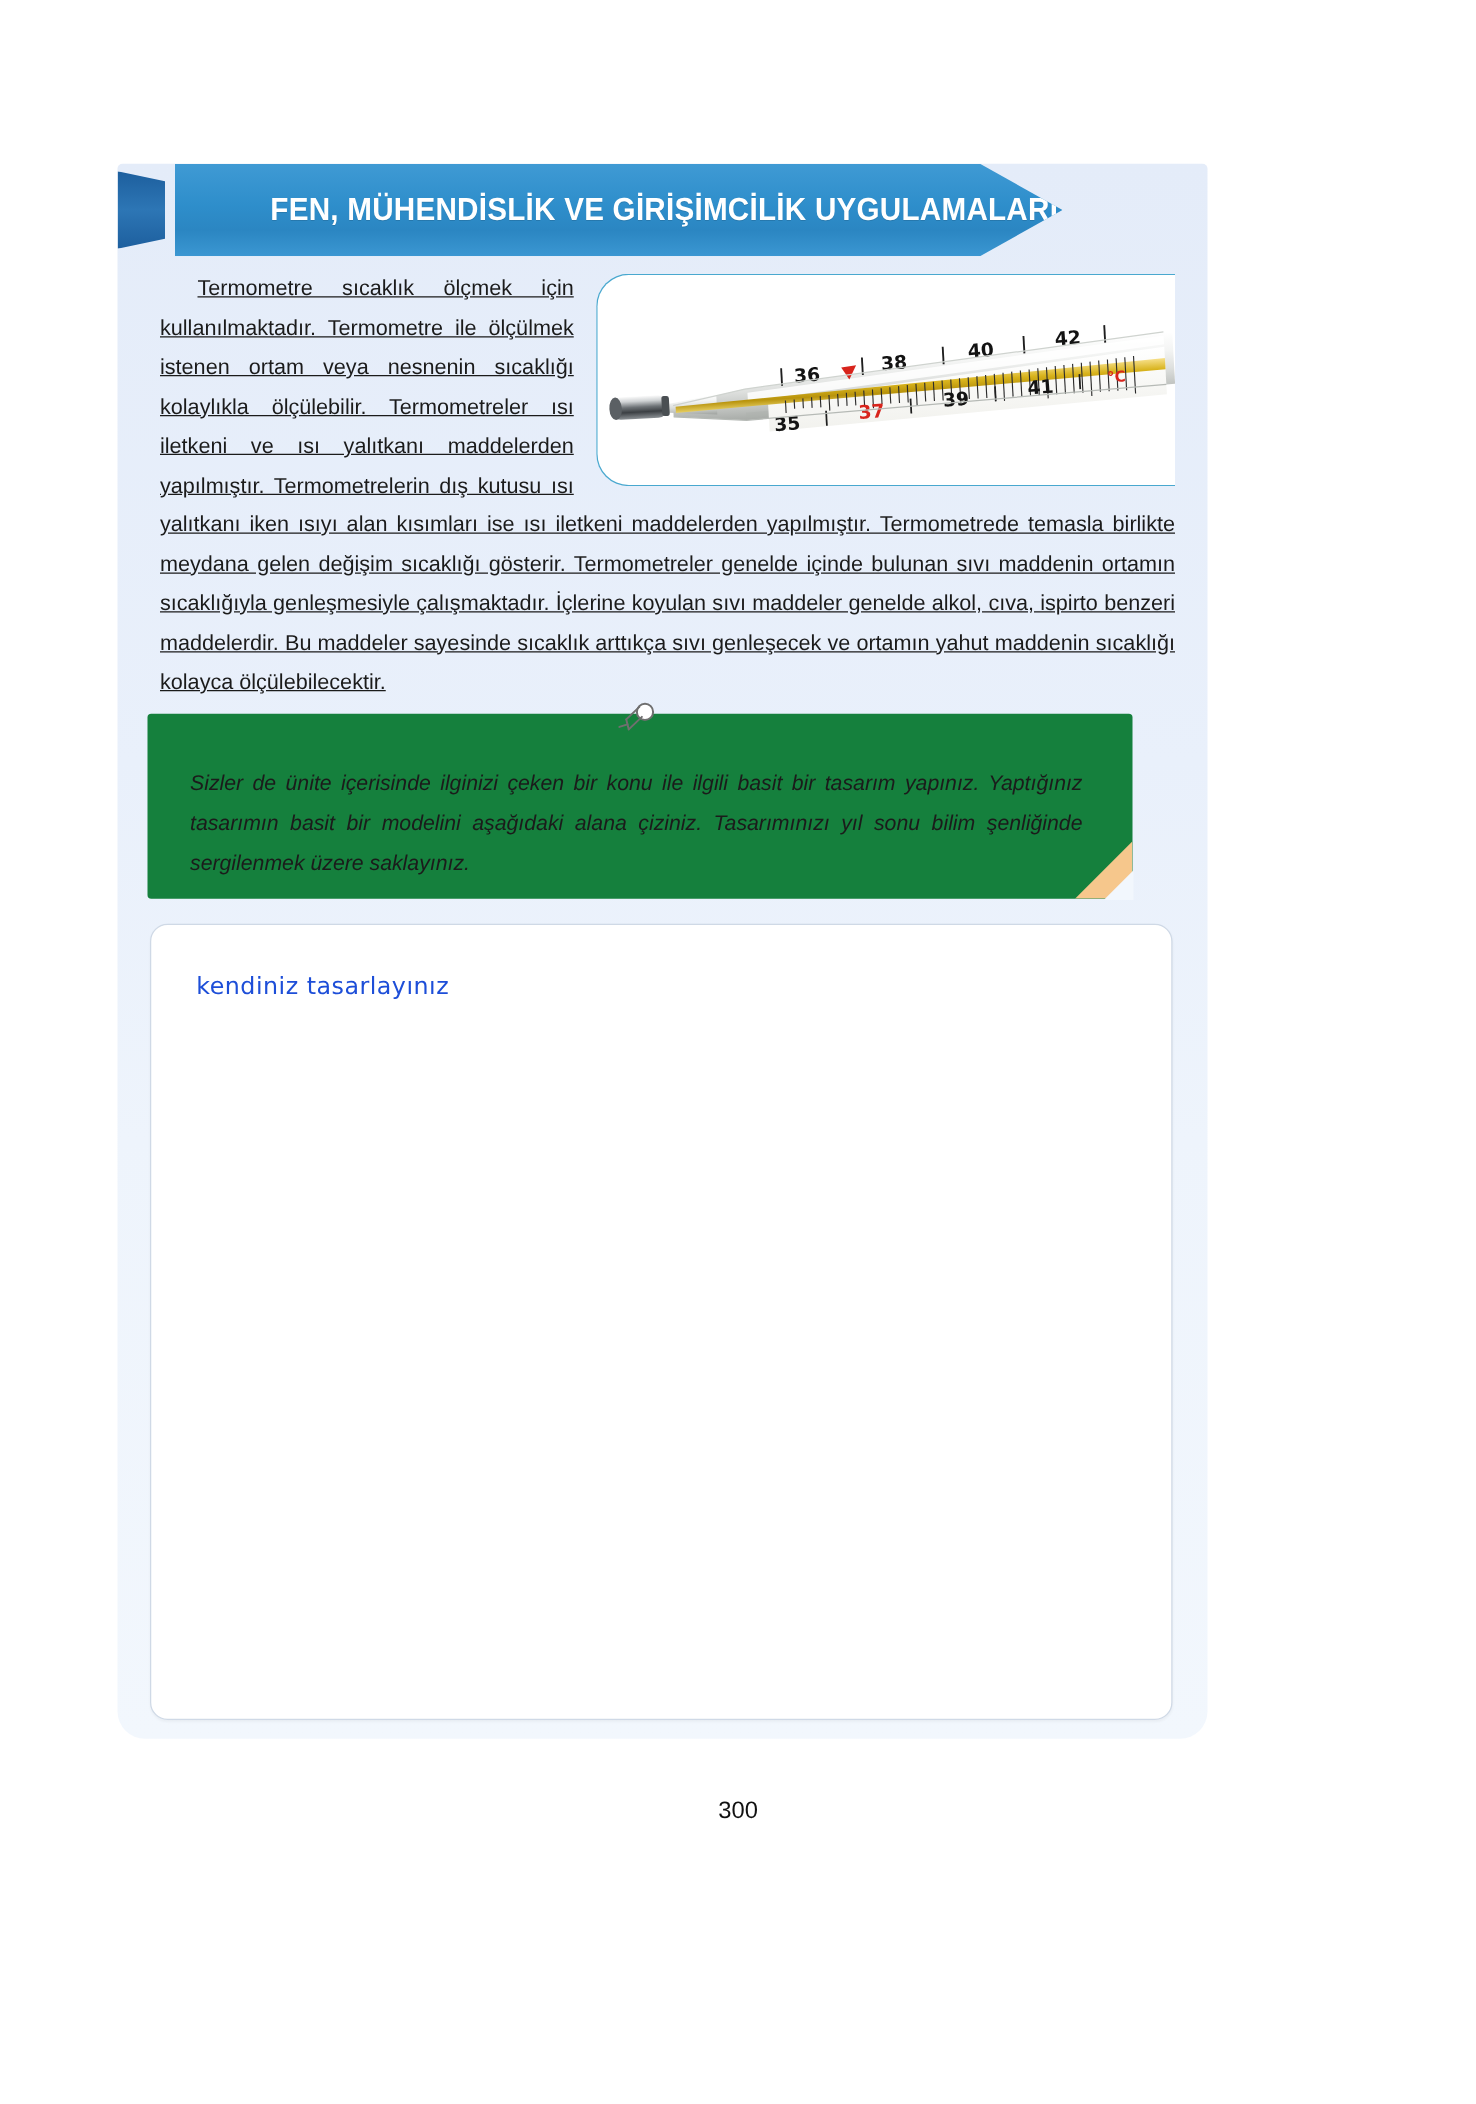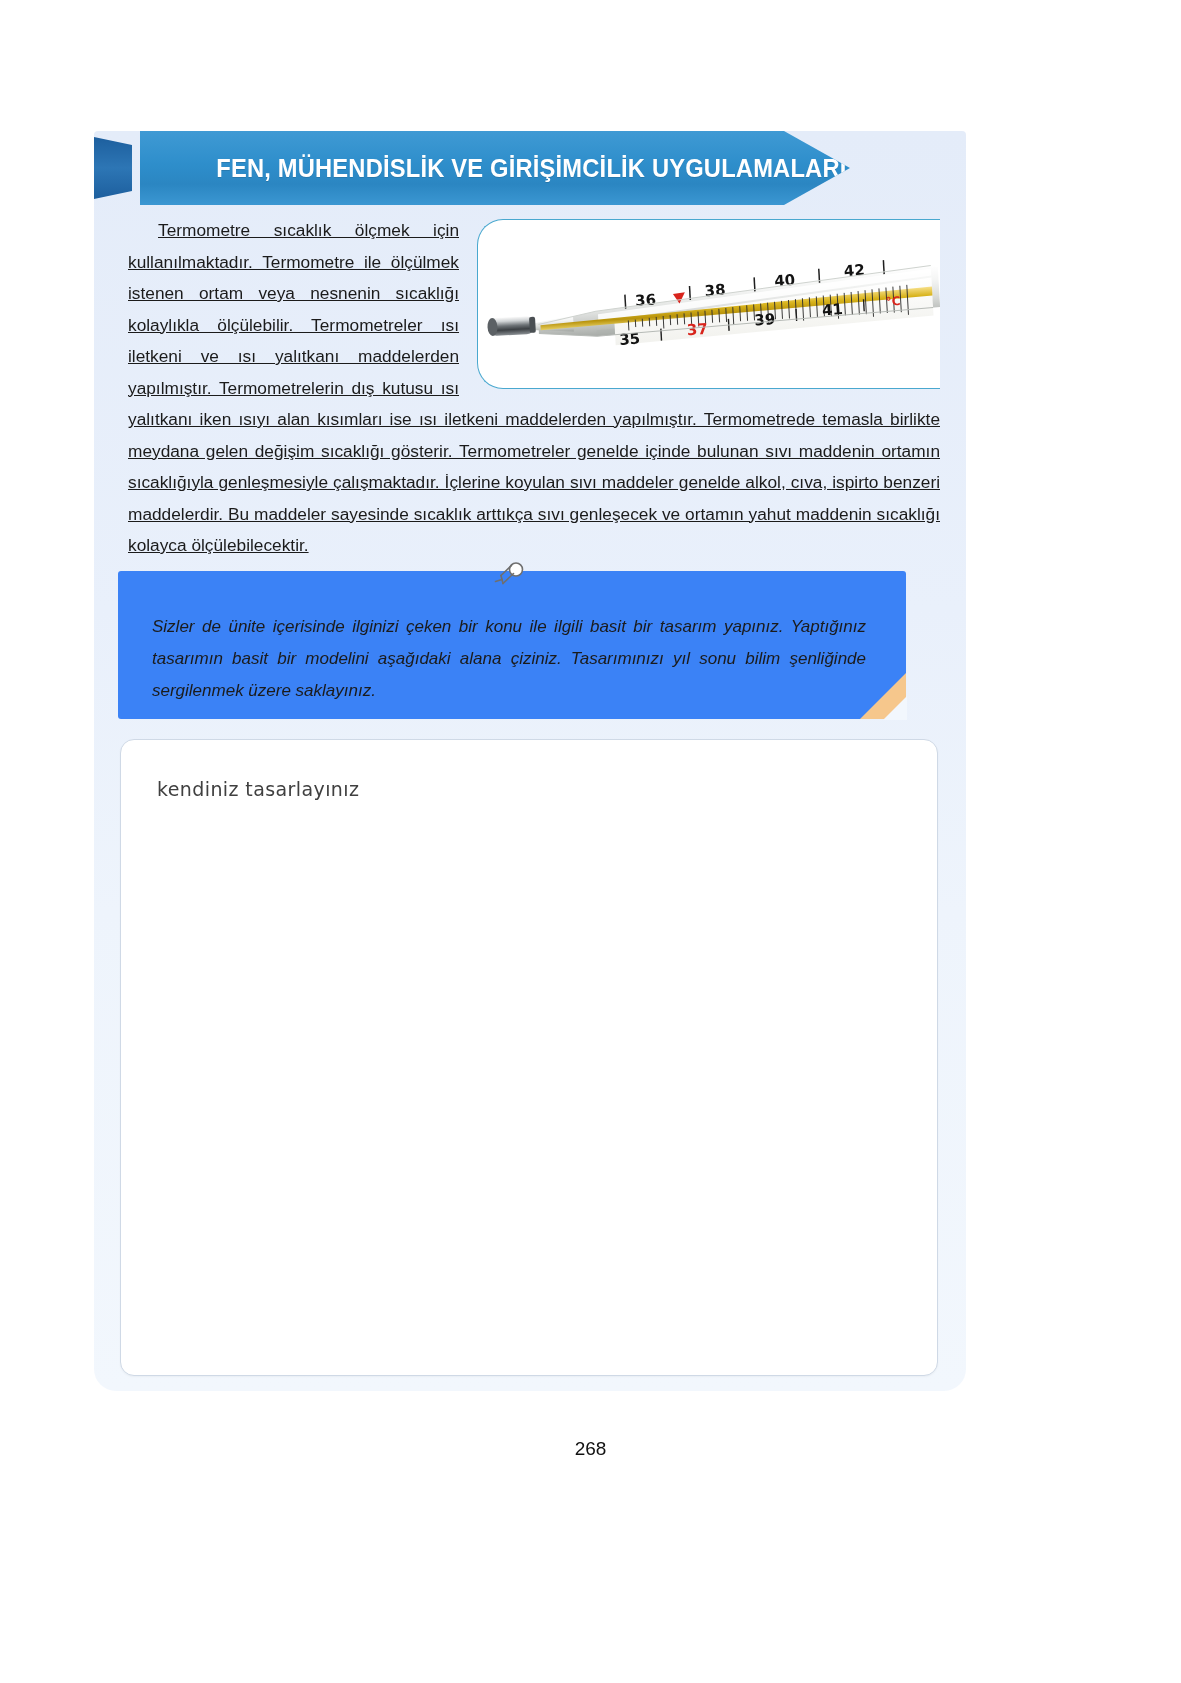--- a/index.html
+++ b/index.html
@@ -81,21 +81,21 @@
     overflow:hidden;
     shape-outside:inset(0);
   }
   .thermo-stage{position:absolute;inset:0;}
 
   
   .note-box{
     position:absolute;
     left:118px; top:571px;
     width:788px; height:148px;
-    background:#3b82f6;
+    background:#15803d;
     border-radius:3px;
   }
   .note-fold-shade{
     position:absolute;right:0;bottom:0;width:46px;height:46px;
     background:#f6c78c;
     clip-path:polygon(100% 0,100% 100%,0 100%);
   }
   .note-fold-cut{
     position:absolute;right:-1px;bottom:-1px;width:24px;height:24px;
     background:#f2f7fd;
@@ -121,21 +121,21 @@
     position:absolute;
     left:120px; top:739px;
     width:816px; height:635px;
     background:#ffffff;
     border:1.4px solid #cfd9e6;
     border-radius:14px;
     box-shadow:0 1px 2px rgba(0,0,0,.04);
   }
   .draw-label{
     position:absolute;left:36px;top:38px;
-    color:#404040;
+    color:#1d4ed8;
     font-size:19px;
     font-family:"DejaVu Sans", sans-serif;
     letter-spacing:.4px;
   }
 
   
   .page-number{
     position:absolute;
     left:0;right:0;top:1438px;
     text-align:center;
@@ -309,15 +309,15 @@
       <span class="indent">Sizler de ünite içerisinde ilginizi çeken bir konu ile ilgili basit bir tasarım yapınız. Yaptığınız tasarımın basit bir modelini aşağıdaki alana çiziniz. Tasarımınızı yıl sonu bilim şenliğinde sergilenmek üzere saklayınız.</span>
     </div>
     <div class="note-fold-shade"></div>
     <div class="note-fold-cut"></div>
   </div>
 
   <div class="draw-area">
     <div class="draw-label">kendiniz tasarlayınız</div>
   </div>
 
-  <div class="page-number">268</div>
+  <div class="page-number">300</div>
 
 </div>
 
 </body></html>

